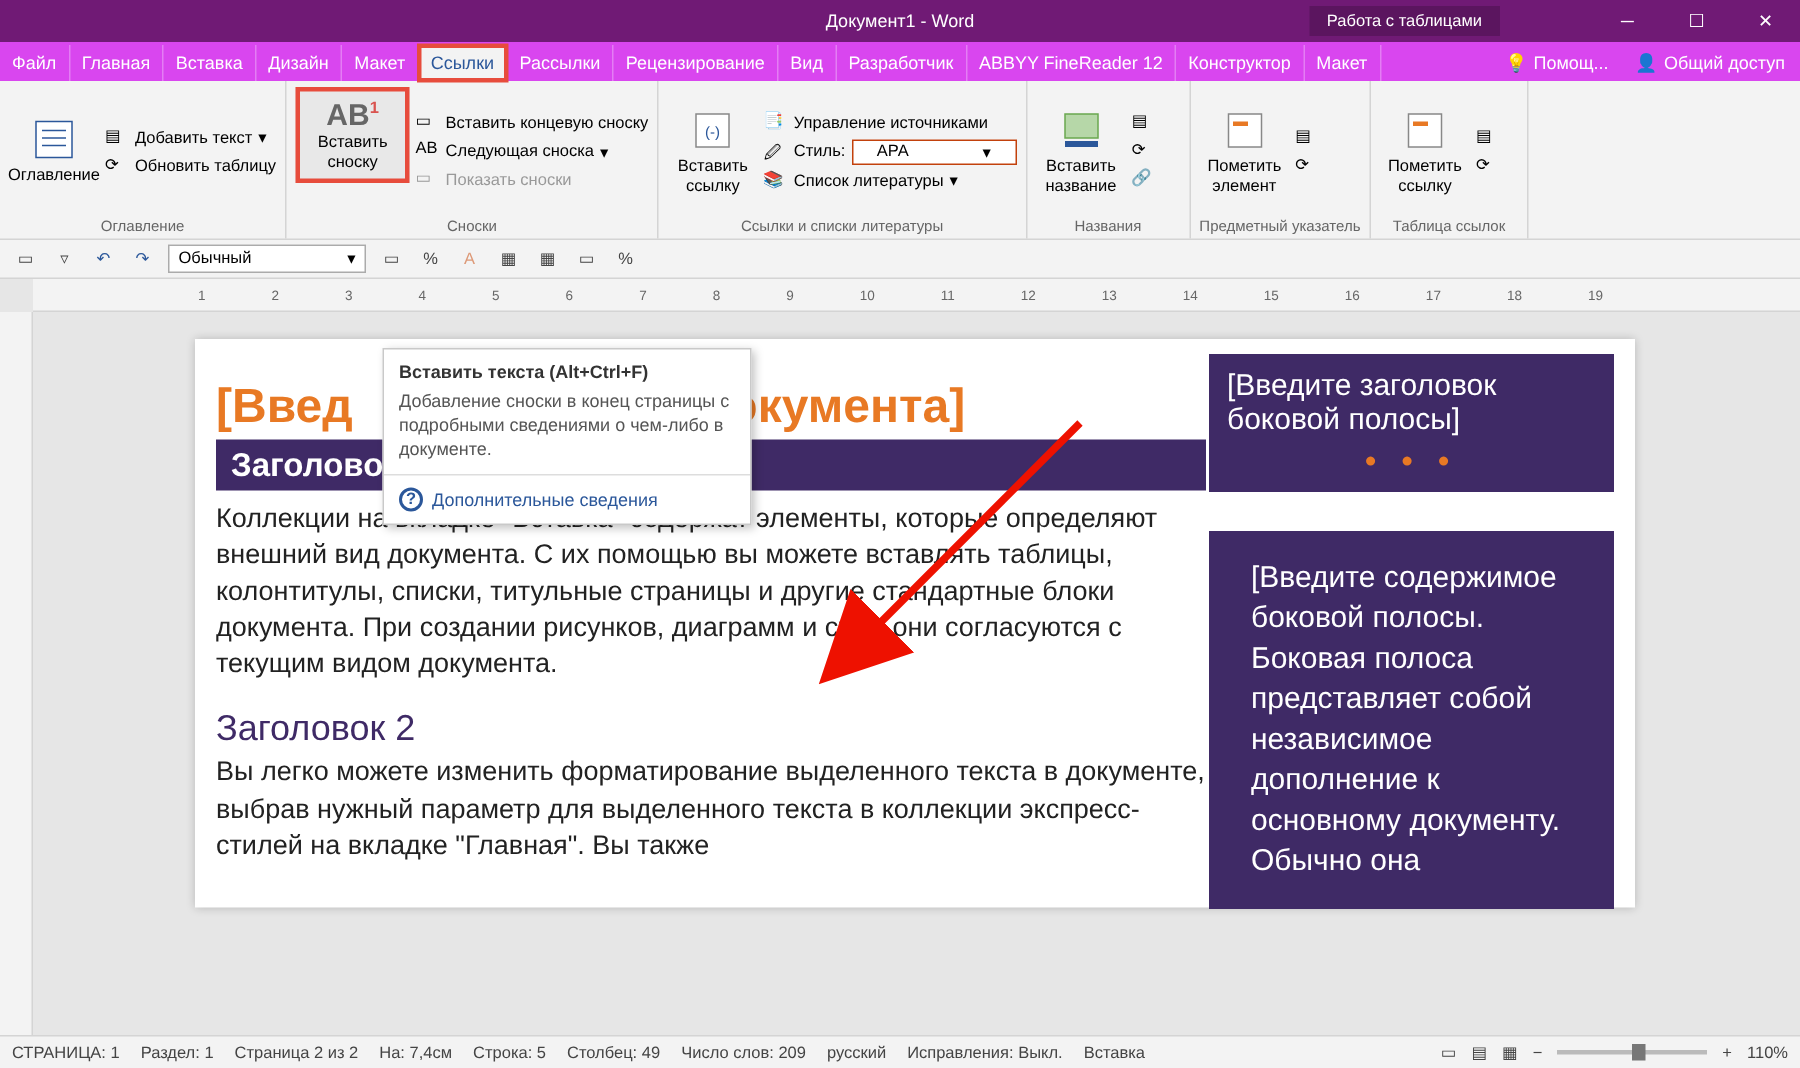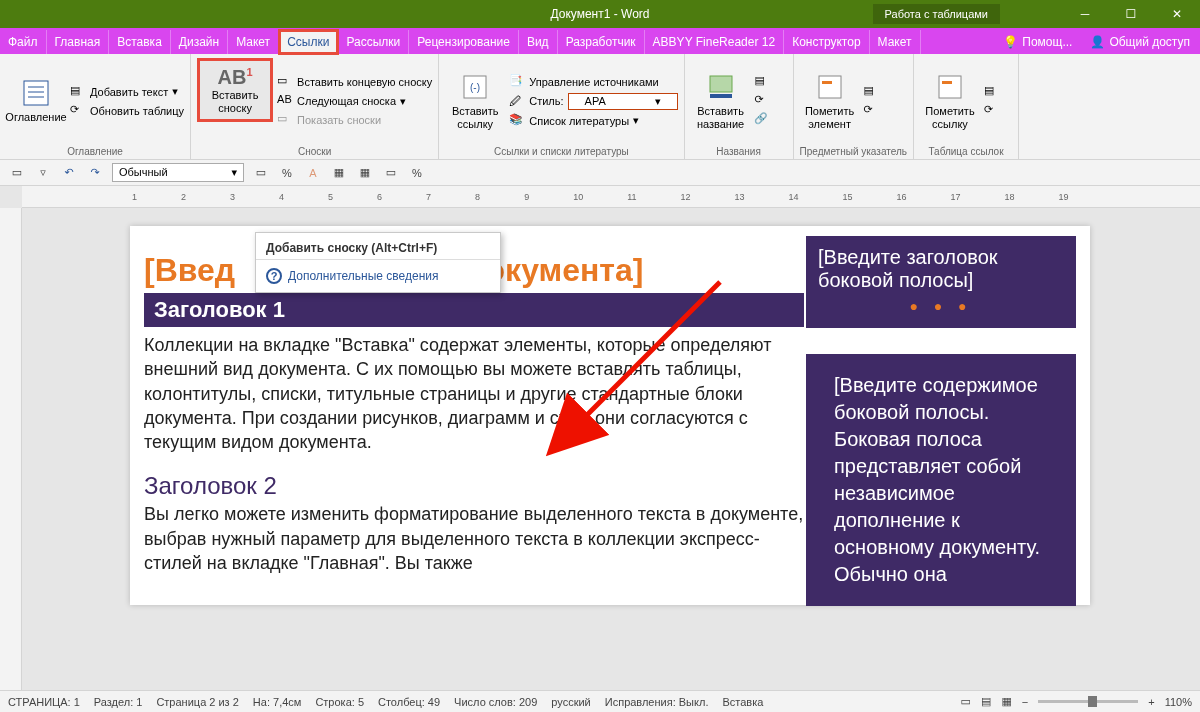--- a/index.html
+++ b/index.html
@@ -1,18 +1,18 @@
 <!DOCTYPE html>
 <html><head>
 <meta charset="utf-8">
 <style>
 * { margin: 0; padding: 0; box-sizing: border-box; font-family: "Segoe UI", Arial, sans-serif; }
 body { width: 1200px; height: 712px; background: #fff; overflow: hidden; position: relative; }
 
-.titlebar { height: 28px; background: #4d7c0f; color: #fff; display: flex; align-items: center; position: relative; }
+.titlebar { height: 28px; background: #701a75; color: #fff; display: flex; align-items: center; position: relative; }
 .titlebar .title { position: absolute; left: 50%; transform: translateX(-50%); font-size: 12px; }
 .titlebar .table-tools { position: absolute; right: 200px; font-size: 11px; background: rgba(0,0,0,.18); padding: 4px 12px; }
 .titlebar .controls { position: absolute; right: 0; display: flex; }
 .titlebar .controls span { width: 46px; height: 28px; display: flex; align-items: center; justify-content: center; font-size: 12px; }
 
 .tabs { height: 26px; background: #d946ef; color: #fff; display: flex; align-items: flex-end; font-size: 12px; }
 .tabs .tab { padding: 5px 8px; border-right: 1px solid rgba(255,255,255,.3); cursor: pointer; white-space: nowrap; }
 .tabs .tab.active { background: #f3f3f3; color: #2b579a; }
 .tabs .tab.highlight { outline: 3px solid #e74c3c; outline-offset: -2px; position: relative; z-index: 5; }
 .tabs .help { margin-left: auto; padding: 5px 8px; display: flex; align-items: center; gap: 4px; }
@@ -299,21 +299,22 @@
       <div class="body1">Вы легко можете изменить форматирование выделенного текста в документе, выбрав нужный параметр для выделенного текста в коллекции экспресс-стилей на вкладке "Главная". Вы также</div>
     </div>
     <div class="sidebar-box">
       <div class="sidebar-head"><span>[Введите заголовок боковой полосы]</span><div class="dots">● ● ●</div></div>
       <div class="sidebar-body">[Введите содержимое боковой полосы. Боковая полоса представляет собой независимое дополнение к основному документу. Обычно она</div>
     </div>
   </div>
 </div>
 
 <div class="tooltip">
-  <div class="tt-title">Добавить сноску (Alt+Ctrl+F)</div>
+  <div class="tt-title">Вставить текста (Alt+Ctrl+F)</div>
+  <div class="tt-body">Добавление сноски в конец страницы с подробными сведениями о чем-либо в документе.</div>
   <div class="tt-more">
       <span class="q">?</span>
       <span>Дополнительные сведения</span>
     </div>
 </div>
 
 <svg class="arrow" width="200" height="200">
   <defs>
       <marker id="ah" markerWidth="12" markerHeight="12" refX="8" refY="6" orient="auto">
         <path d="M0,0 L12,6 L0,12 Z" fill="#e10"></path>

